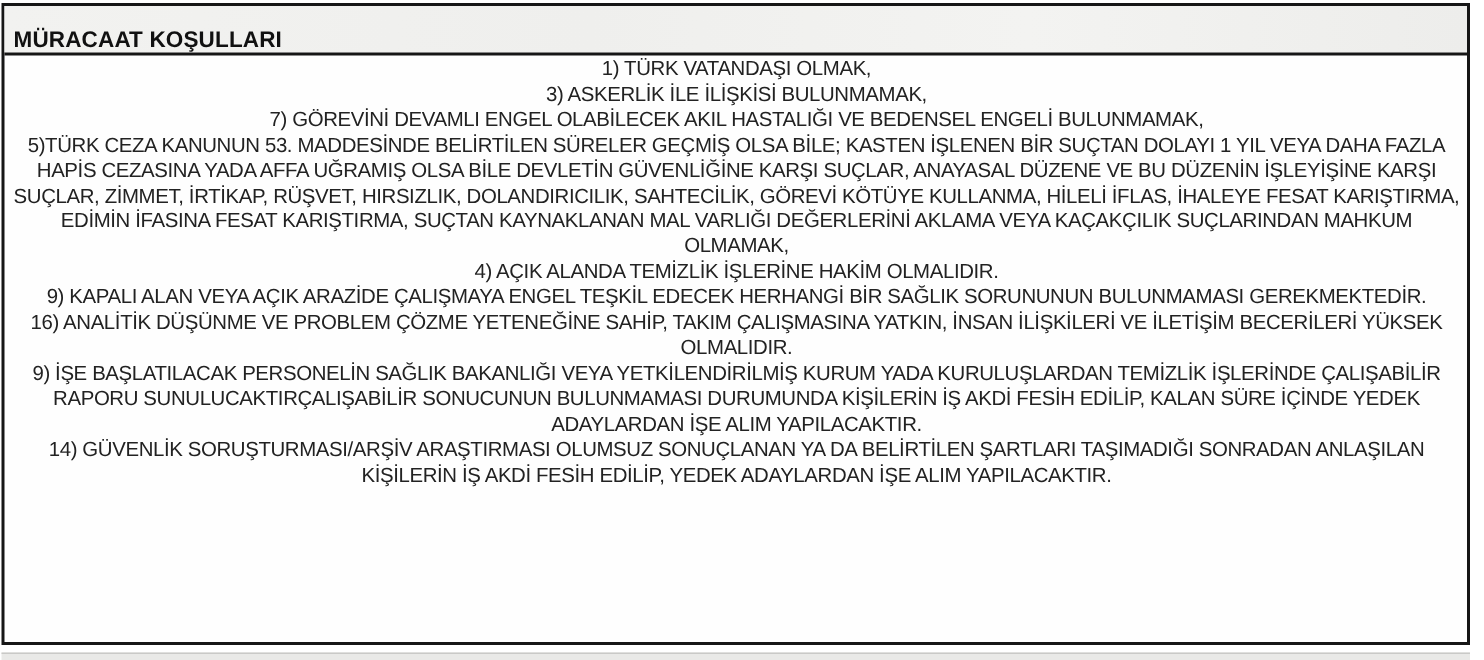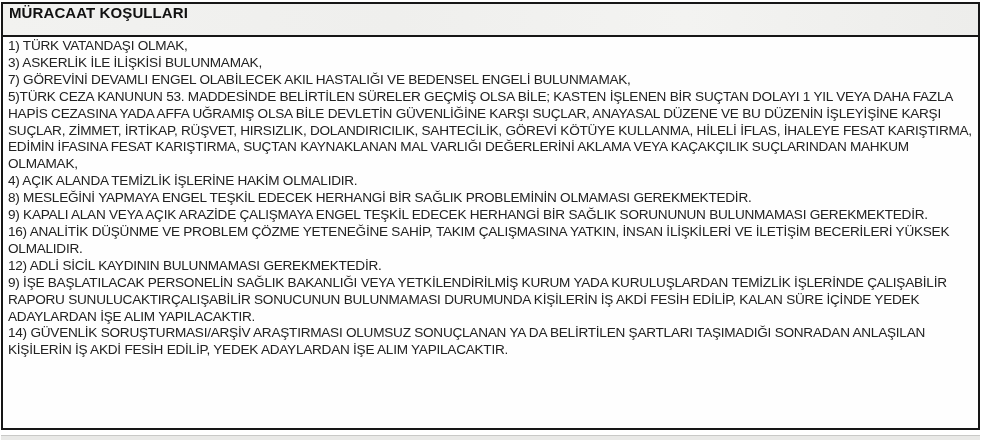--- a/index.html
+++ b/index.html
@@ -22,33 +22,34 @@
     height: 428px;
     border: 2px solid #161616;
     background: #fefefe;
     box-sizing: border-box;
   }
   .table-header {
     height: 33px;
     border-bottom: 2px solid #161616;
     background: linear-gradient(90deg, #f2f2f0 0%, #efefed 40%, #f3f3f1 70%, #ededeb 100%);
     display: flex;
-    align-items: flex-start;
+    align-items: flex-end;
     padding: 0 6px;
     box-sizing: border-box;
   }
   .table-header .title {
     font-weight: bold;
     font-size: 15px;
     letter-spacing: 0.1px;
     color: #111111;
   }
   .table-body {
     padding: 1px 4px 0 5px;
     box-sizing: border-box;
+    text-align: center;
   }
   .cond {
     font-size: 13.6px;
     line-height: 16.9px;
     letter-spacing: -0.25px;
     color: #222222;
   }
   .next-row-hint {
     position: absolute;
     left: 1px;
@@ -65,21 +66,19 @@
 <div class="scan-page">
   <div class="table-header">
     <span class="title">MÜRACAAT KOŞULLARI</span>
   </div>
   <div class="table-body">
     <div class="cond">1) TÜRK VATANDAŞI OLMAK,</div>
     <div class="cond">3) ASKERLİK İLE İLİŞKİSİ BULUNMAMAK,</div>
     <div class="cond">7) GÖREVİNİ DEVAMLI ENGEL OLABİLECEK AKIL HASTALIĞI VE BEDENSEL ENGELİ BULUNMAMAK,</div>
     <div class="cond">5)TÜRK CEZA KANUNUN 53. MADDESİNDE BELİRTİLEN SÜRELER GEÇMİŞ OLSA BİLE; KASTEN İŞLENEN BİR SUÇTAN DOLAYI 1 YIL VEYA DAHA FAZLA HAPİS CEZASINA YADA AFFA UĞRAMIŞ OLSA BİLE DEVLETİN GÜVENLİĞİNE KARŞI SUÇLAR, ANAYASAL DÜZENE VE BU DÜZENİN İŞLEYİŞİNE KARŞI SUÇLAR, ZİMMET, İRTİKAP, RÜŞVET, HIRSIZLIK, DOLANDIRICILIK, SAHTECİLİK, GÖREVİ KÖTÜYE KULLANMA, HİLELİ İFLAS, İHALEYE FESAT KARIŞTIRMA, EDİMİN İFASINA FESAT KARIŞTIRMA, SUÇTAN KAYNAKLANAN MAL VARLIĞI DEĞERLERİNİ AKLAMA VEYA KAÇAKÇILIK SUÇLARINDAN MAHKUM OLMAMAK,</div>
     <div class="cond">4) AÇIK ALANDA TEMİZLİK İŞLERİNE HAKİM OLMALIDIR.</div>
-    <div class="cond">8) MESLEĞİNİ YAPMAYA ENGEL TEŞKİL EDECEK HERHANGİ BİR SAĞLIK PROBLEMİNİN OLMAMASI GEREKMEKTEDİR.</div>
     <div class="cond">9) KAPALI ALAN VEYA AÇIK ARAZİDE ÇALIŞMAYA ENGEL TEŞKİL EDECEK HERHANGİ BİR SAĞLIK SORUNUNUN BULUNMAMASI GEREKMEKTEDİR.</div>
     <div class="cond">16) ANALİTİK DÜŞÜNME VE PROBLEM ÇÖZME YETENEĞİNE SAHİP, TAKIM ÇALIŞMASINA YATKIN, İNSAN İLİŞKİLERİ VE İLETİŞİM BECERİLERİ YÜKSEK OLMALIDIR.</div>
-    <div class="cond">12) ADLİ SİCİL KAYDININ BULUNMAMASI GEREKMEKTEDİR.</div>
     <div class="cond">9) İŞE BAŞLATILACAK PERSONELİN SAĞLIK BAKANLIĞI VEYA YETKİLENDİRİLMİŞ KURUM YADA KURULUŞLARDAN TEMİZLİK İŞLERİNDE ÇALIŞABİLİR RAPORU SUNULUCAKTIRÇALIŞABİLİR SONUCUNUN BULUNMAMASI  DURUMUNDA KİŞİLERİN  İŞ AKDİ FESİH EDİLİP, KALAN SÜRE İÇİNDE YEDEK ADAYLARDAN İŞE ALIM YAPILACAKTIR.</div>
     <div class="cond">14) GÜVENLİK SORUŞTURMASI/ARŞİV ARAŞTIRMASI OLUMSUZ SONUÇLANAN  YA DA BELİRTİLEN ŞARTLARI TAŞIMADIĞI SONRADAN ANLAŞILAN KİŞİLERİN  İŞ AKDİ FESİH EDİLİP, YEDEK ADAYLARDAN İŞE ALIM YAPILACAKTIR.</div>
   </div>
 </div>
 <div class="next-row-hint"></div>
 
 </body></html>

